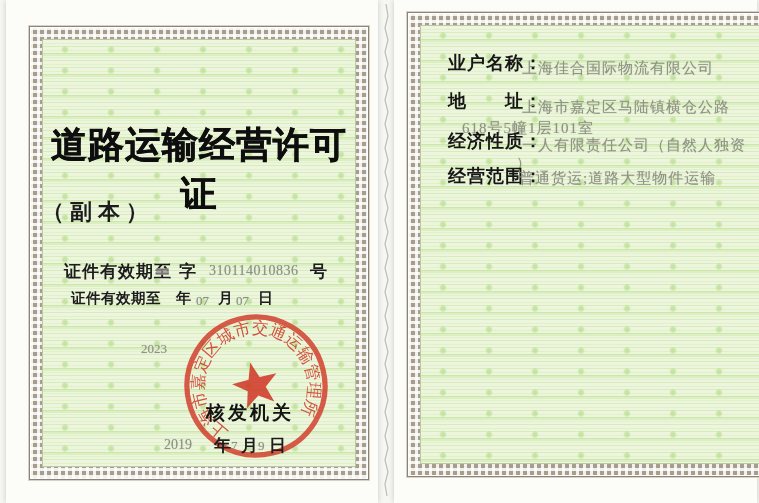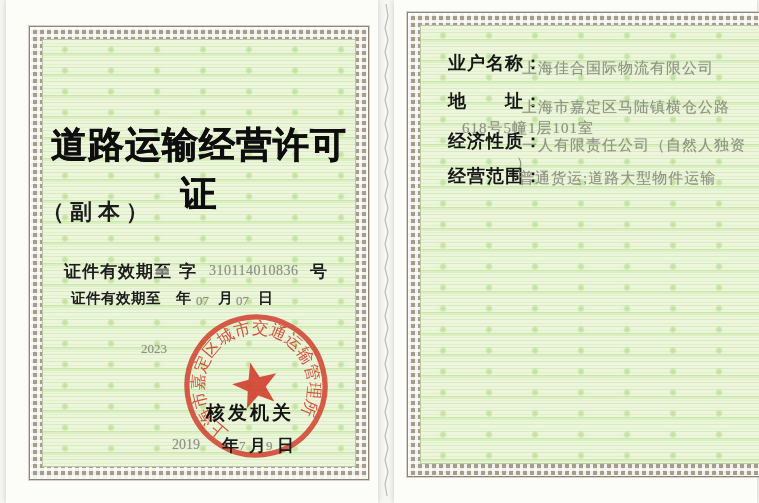--- a/index.html
+++ b/index.html
@@ -104,21 +104,21 @@
           <polygon fill="#cf2b1c" opacity=".9" points="100,68 107.6,89.5 130.4,90.1 112.4,104 118.8,125.9 100,113 81.2,125.9 87.6,104 69.6,90.1 92.4,89.5"></polygon>
           <path id="stamp-arc" d="M 50.5 149.5 A 70 70 0 1 1 149.5 149.5" fill="none"></path>
           <text fill="#cf2b1c" font-size="22" opacity=".9" font-family="Liberation Serif, serif">
             <textPath href="#stamp-arc">上海市嘉定区城市交通运输管理所</textPath>
           </text>
         </svg>
       </div>
 
       <div class="issuer">核发机关</div>
 
-      <div class="line" style="top:395px;margin-left:8px;">
+      <div class="line" style="top:395px;">
         <span class="abs typed" style="left:122px; top:3px; font-size:14px;">2019</span>
         <span class="abs unit" style="left:172px; font-size:17px;">年</span>
         <span class="abs typed" style="left:189px; top:4px; font-size:13px;">7</span>
         <span class="abs unit" style="left:199px; font-size:17px;">月</span>
         <span class="abs typed" style="left:216px; top:4px; font-size:13px;">9</span>
         <span class="abs unit" style="left:227px; font-size:17px;">日</span>
       </div>
 
     </div>
   </div>

